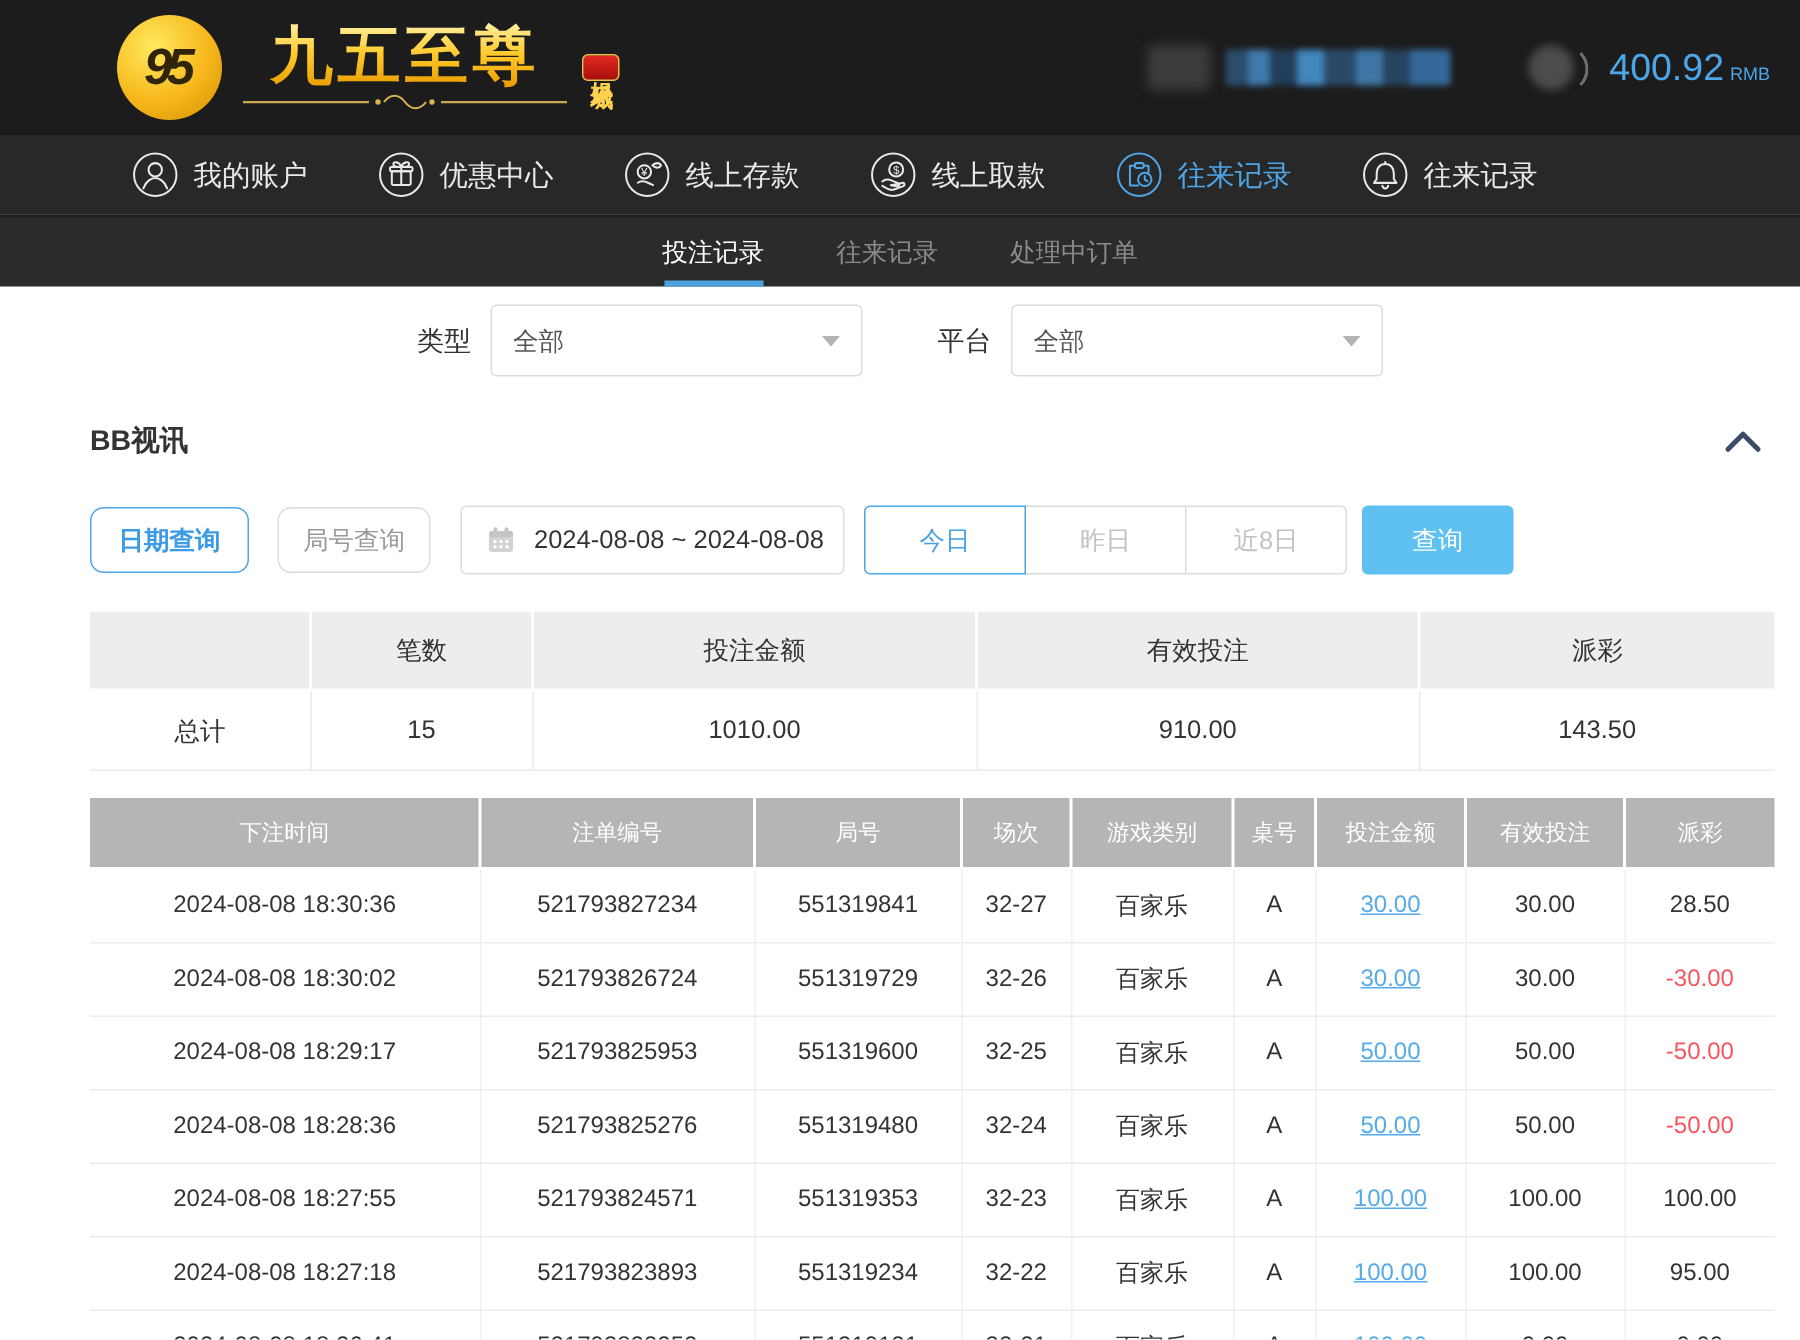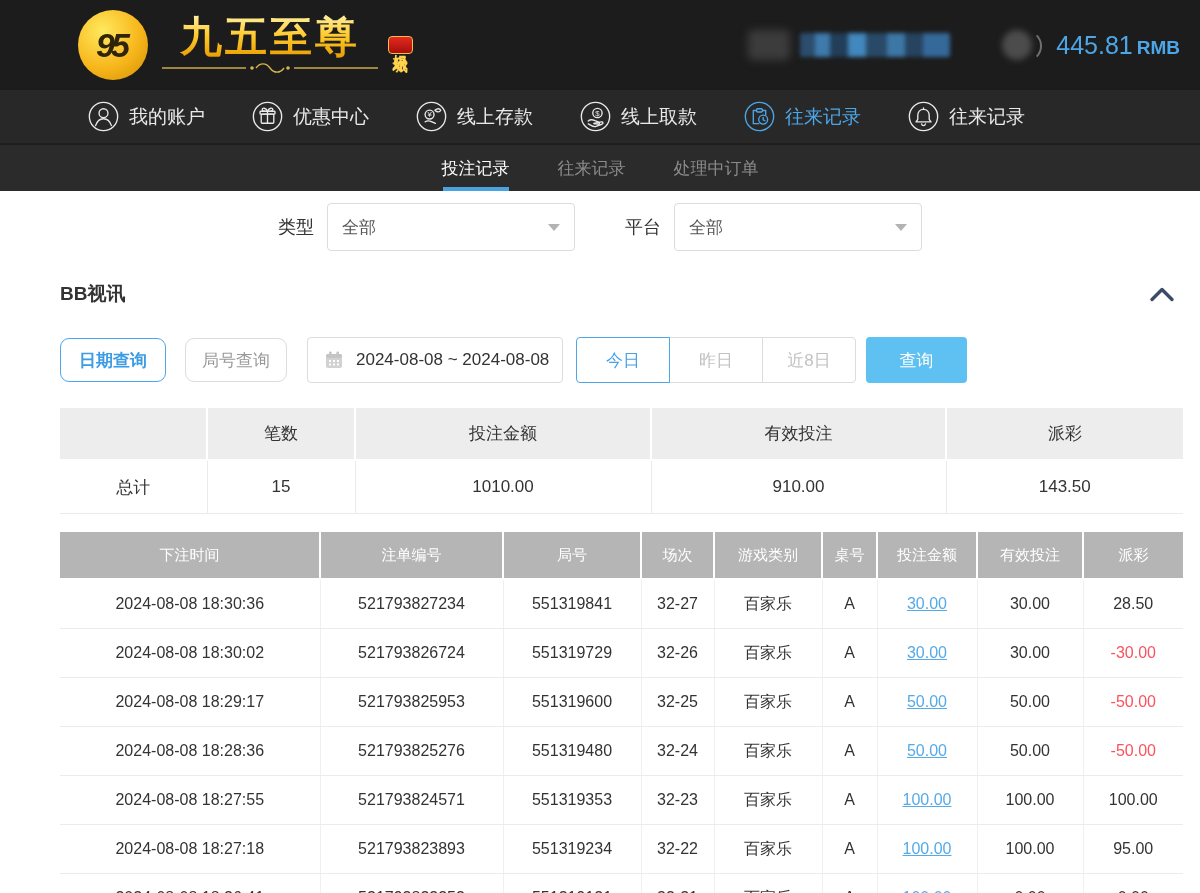--- a/index.html
+++ b/index.html
@@ -24,21 +24,21 @@
     background:linear-gradient(180deg,#e32a21,#a80e0c);color:#ffd34d;border:1px solid #f0bf4a;border-radius:4px;
     font-size:15px;font-weight:bold;padding:5px 3px;line-height:1.15;letter-spacing:2px;}
   .user-area{display:flex;align-items:center;}
   .avatar-blur{width:42px;height:30px;background:#3c3c3c;border-radius:5px;filter:blur(4px);}
   .username-blur{width:150px;height:24px;margin-left:10px;border-radius:2px;filter:blur(2px);
     background:linear-gradient(90deg,#2c4d6d 0 10%,#3e7aab 10% 20%,#223e59 20% 32%,#4287bd 32% 44%,#294a67 44% 58%,#3d77a6 58% 70%,#26435f 70% 82%,#35699a 82% 100%);}
   .coin-wrap{position:relative;width:42px;height:32px;margin-left:52px;flex:none;}
   .coin-blur{position:absolute;left:0;top:1px;width:30px;height:30px;border-radius:50%;background:#4c4c4c;filter:blur(3px);}
   .coin-arc{position:absolute;right:2px;top:1px;width:28px;height:28px;border-radius:50%;border:2px solid transparent;border-right-color:#6f6f6f;}
   .balance{color:#4da6e8;font-size:25px;margin-left:12px;white-space:nowrap;}
-  .balance .currency{font-size:19px;margin-left:4px;font-weight:bold;}
+  .balance .currency{font-size:12px;margin-left:4px;}
   
   .nav-bar{height:53px;background:#282828;display:flex;align-items:center;gap:47px;padding-left:88px;}
   .nav-item{display:flex;align-items:center;gap:10px;color:#e9e9e9;font-size:19px;cursor:pointer;white-space:nowrap;}
   .nav-item.active{color:#4da6e8;}
   .nav-icon{display:flex;}
   .nav-icon svg{width:31px;height:31px;stroke:currentColor;fill:none;stroke-width:1.4;stroke-linecap:round;stroke-linejoin:round;}
   .nav-icon svg text{stroke:none;fill:currentColor;}
   
   .sub-nav{height:48px;background:#2b2b2b;border-top:2px solid #1e1e1e;box-sizing:border-box;display:flex;justify-content:center;gap:44px;}
   .tab{position:relative;display:flex;align-items:center;color:#8b8b8b;font-size:17px;cursor:pointer;padding:0 2px;}
@@ -55,21 +55,21 @@
   .section-title{font-size:19px;font-weight:bold;color:#333;}
   .collapse-btn{cursor:pointer;padding:0 8px;display:flex;}
   
   .query-row{margin:30px 60px 0;display:flex;align-items:center;}
   button{font-family:inherit;cursor:pointer;}
   .pill{height:44px;border-radius:9px;font-size:17px;background:#fff;}
   .btn-date{width:106px;border:1px solid #4da6e8;color:#3b9be5;font-weight:bold;}
   .btn-round{width:102px;margin-left:19px;border:1px solid #dcdcdc;color:#999;}
   .date-box{margin-left:20px;width:256px;height:46px;box-sizing:border-box;border:1px solid #dcdcdc;border-radius:4px;display:flex;align-items:center;gap:12px;padding-left:16px;font-size:17px;color:#333;cursor:pointer;}
   .segment{display:flex;margin-left:13px;}
-  .seg-btn{width:94px;height:46px;border:1px solid #dcdcdc;background:#fff;font-size:17px;color:#c2c2c2;margin-left:-1px;position:relative;text-align:center;}
+  .seg-btn{width:108px;height:46px;border:1px solid #dcdcdc;background:#fff;font-size:17px;color:#c2c2c2;margin-left:-1px;position:relative;text-align:center;}
   .seg-btn:first-child{border-radius:4px 0 0 4px;margin-left:0;}
   .seg-btn:last-child{border-radius:0 4px 4px 0;}
   .seg-btn.active{border-color:#4da6e8;color:#49a2e6;z-index:1;}
   .btn-search{width:101px;height:46px;margin-left:10px;background:#5fc0f2;border:none;border-radius:4px;color:#fff;font-size:17px;}
   
   .sum-table{margin:25px 0 0 60px;width:1123px;border-collapse:collapse;text-align:center;font-size:17px;color:#333;table-layout:fixed;}
   .sum-table th{background:#ededed;height:49px;font-weight:normal;border-right:2px solid #fff;border-bottom:2px solid #fff;margin-left:26px;}
   .sum-table th:last-child{border-right:none;}
   .sum-table td{background:#fff;height:50px;border-right:1px solid #ebebeb;border-bottom:1px solid #ebebeb;}
   .sum-table td:last-child{border-right:none;}
@@ -103,21 +103,21 @@
     <div class="logo-badge">娱乐城</div>
   </div>
   <div class="user-area">
     <div class="avatar-blur"></div>
     <div class="username-blur"></div>
     <div class="coin-wrap">
       <div class="coin-blur"></div>
       <div class="coin-arc"></div>
     </div>
     <div class="balance">
-      <span>445.81</span><span class="currency">RMB</span>
+      <span>400.92</span><span class="currency">RMB</span>
     </div>
   </div>
 </header>
 
 <nav class="nav-bar">
     <div class="nav-item">
       <span class="nav-icon">
         <svg viewBox="0 0 32 32">
           <circle cx="16" cy="16" r="14.6"></circle>
           <circle cx="16" cy="12.6" r="4.6"></circle>

